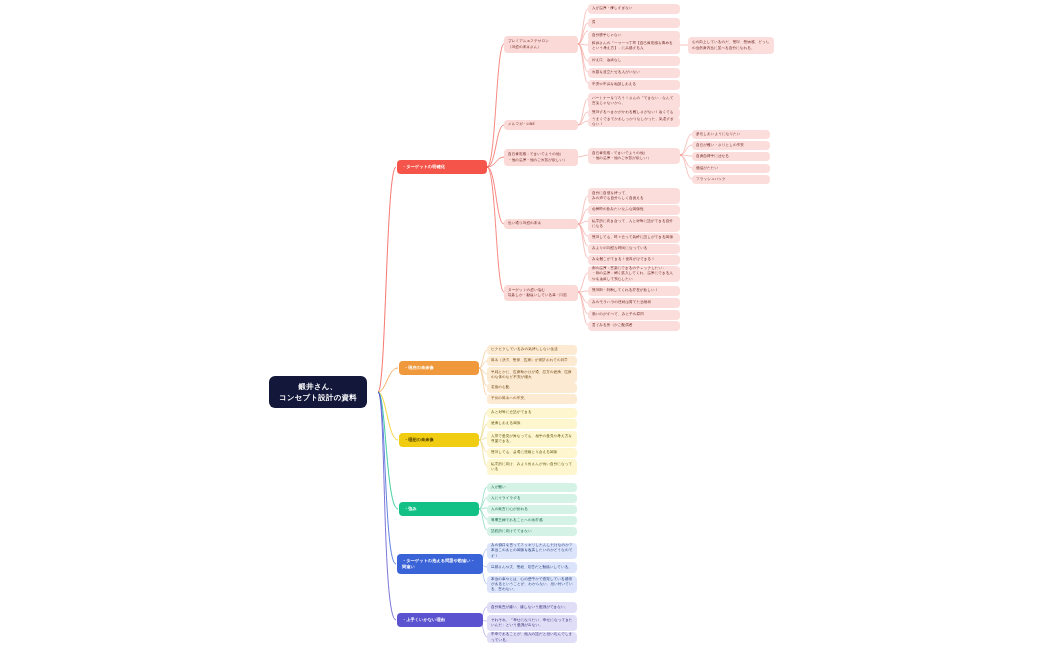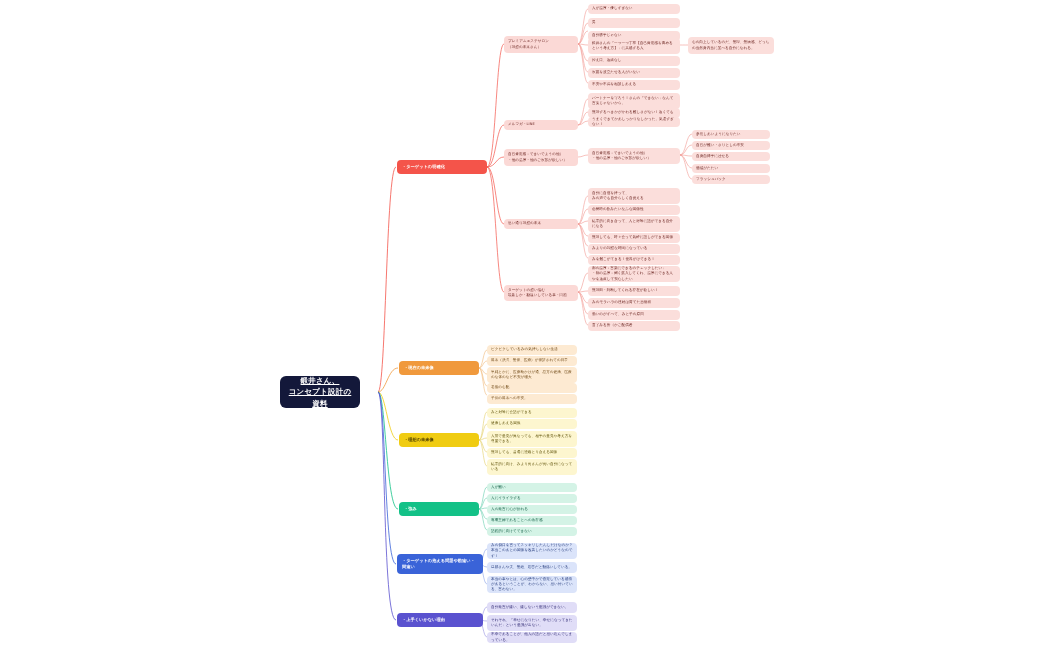--- a/index.html
+++ b/index.html
@@ -148,21 +148,21 @@
 
     <path d="M479 564 C 483 564 483 549 487 549" stroke="#8aa2e8" stroke-width="0.6" fill="none"></path>
     <path d="M479 564 C 483 564 483 567 487 567" stroke="#8aa2e8" stroke-width="0.6" fill="none"></path>
     <path d="M479 564 C 483 564 483 584 487 584" stroke="#8aa2e8" stroke-width="0.6" fill="none"></path>
 
     <path d="M479 620 C 483 620 483 607 487 607" stroke="#9691e0" stroke-width="0.6" fill="none"></path>
     <path d="M479 620 C 483 620 483 621 487 621" stroke="#9691e0" stroke-width="0.6" fill="none"></path>
     <path d="M479 620 C 483 620 483 637 487 637" stroke="#9691e0" stroke-width="0.6" fill="none"></path>
   </svg>
 
-  <div class="node root" style="left:280px; top:376px; width:80px; height:32px;text-decoration:underline;">鍛井さん、
+  <div class="node root" style="left:269px; top:376px; width:98px; height:32px;">鍛井さん、
 コンセプト設計の資料</div>
 
   <div class="node l1 red" style="left:397px; top:160px; width:90px; height:14px;">・ターゲットの明確化</div>
 
   <div class="node l1 orange" style="left:399px; top:361px; width:80px; height:14px;">・現在の未来像</div>
 
   <div class="node l1 yellow" style="left:399px; top:433px; width:80px; height:14px;">・理想の未来像</div>
 
   <div class="node l1 green" style="left:399px; top:502px; width:80px; height:14px;">・強み</div>
 

